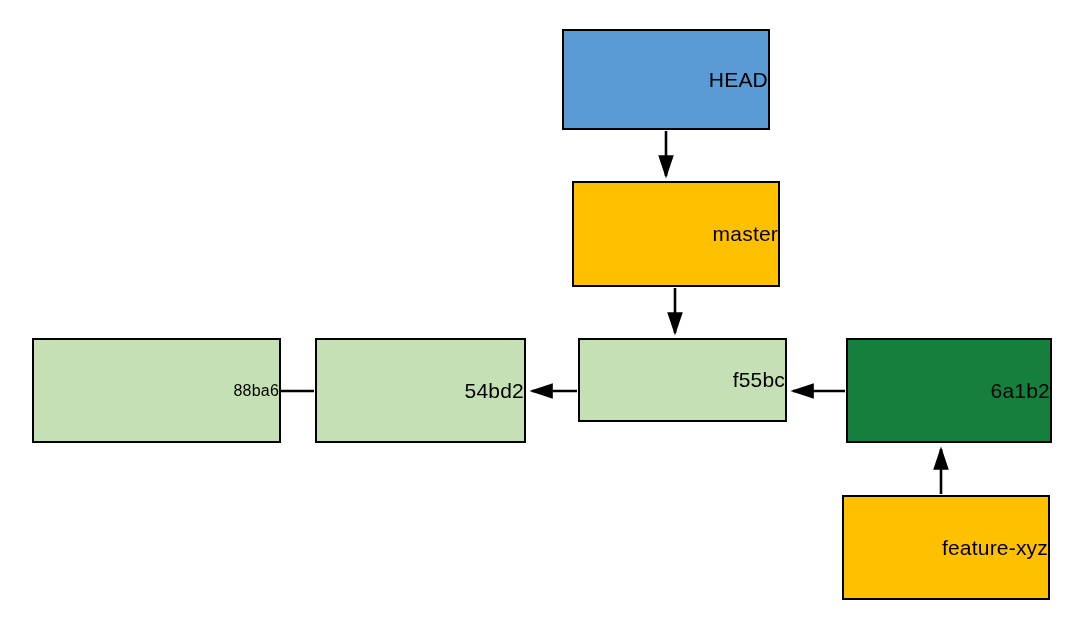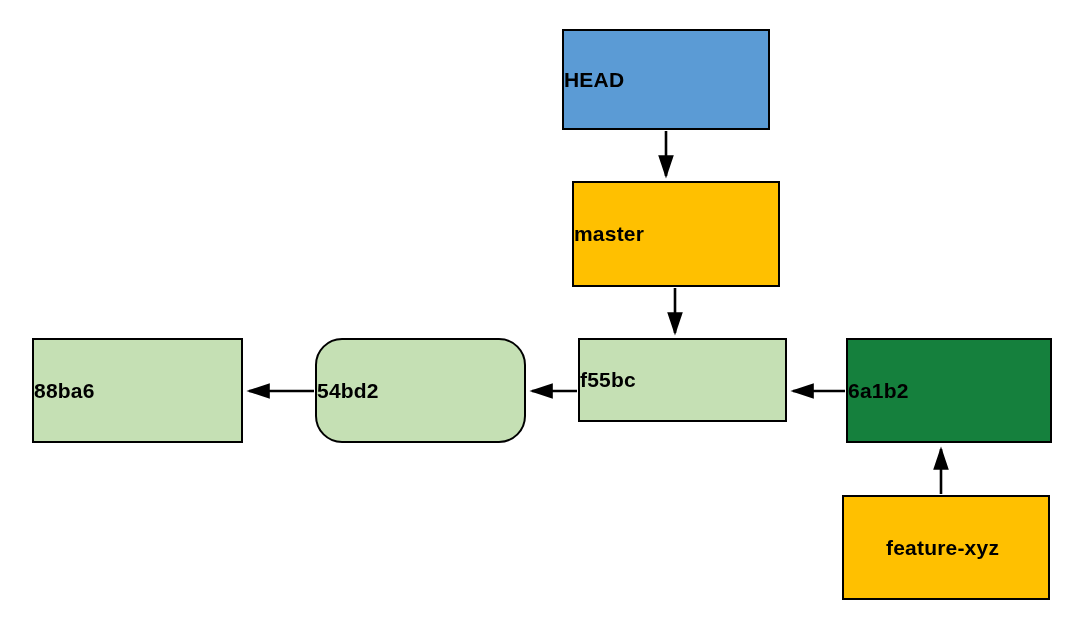--- a/index.html
+++ b/index.html
@@ -17,36 +17,36 @@
     height: 630px;
     background: #ffffff;
     overflow: hidden;
   }
   .node {
     position: absolute;
     box-sizing: border-box;
     border: 2px solid #000000;
     display: flex;
     align-items: center;
-    justify-content: flex-start;
-    font-weight: bold;
+    justify-content: flex-end;
+    font-weight: normal;
     color: #000000;
     letter-spacing: 0.2px;
     user-select: none;
   }
   .node-label {
     display: block;
     text-align: center;
     line-height: 1.1;
   }
   
   #node-head      { left: 562px; top: 29px;  width: 208px; height: 101px; font-size: 21px; }
   #node-master    { left: 572px; top: 181px; width: 208px; height: 106px; font-size: 21px; }
-  #node-c-88ba6   { left: 32px;  top: 338px; width: 211px; height: 105px; font-size: 21px; }
-  #node-c-54bd2   { left: 315px; top: 338px; width: 211px; height: 105px; font-size: 21px; border-radius: 27px; }
+  #node-c-88ba6   { left: 32px;  top: 338px; width: 249px; height: 105px; font-size: 16px; }
+  #node-c-54bd2   { left: 315px; top: 338px; width: 211px; height: 105px; font-size: 21px; }
   #node-c-f55bc   { left: 578px; top: 338px; width: 209px; height: 84px; font-size: 21px; }
   #node-c-6a1b2   { left: 846px; top: 338px; width: 206px; height: 105px; font-size: 21px; }
   #node-feature   { left: 842px; top: 495px; width: 208px; height: 105px; font-size: 21px; padding-left: 42px; }
 
   .edges {
     position: absolute;
     left: 0;
     top: 0;
     width: 1085px;
     height: 630px;

